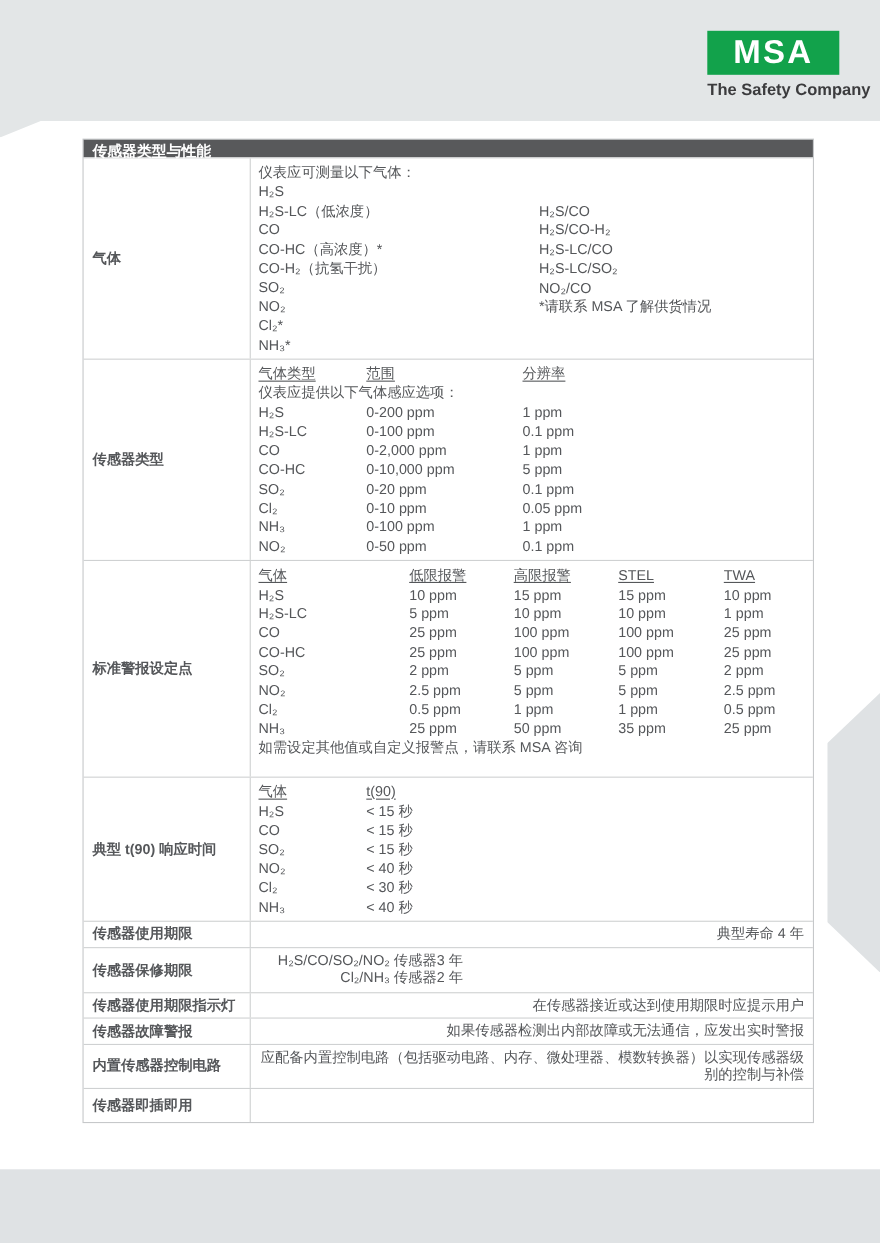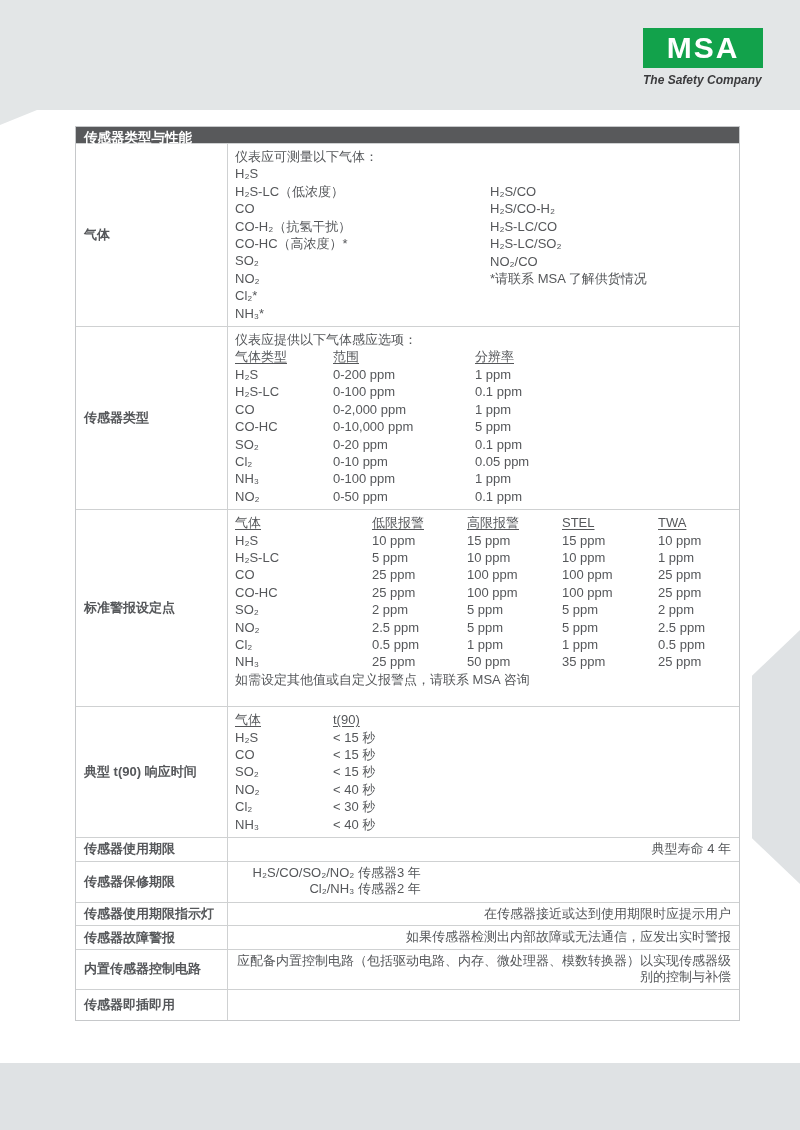--- a/index.html
+++ b/index.html
@@ -19,21 +19,21 @@
     clip-path:polygon(100% 0,100% 100%,0 82%,0 18%);
   }
   
   .logo{position:absolute;left:643px;top:28px;width:112px;}
   .logo-box{
     width:120px;height:40px;background:#12a24b;color:#ffffff;
     display:flex;align-items:center;justify-content:center;
     font-weight:bold;font-size:30px;letter-spacing:2px;
   }
   .logo-tagline{
-    margin-top:5px;font-size:12px;font-weight:bold;font-style:italic;color:#3b3b3d;
+    margin-top:5px;font-size:15px;font-weight:bold;color:#3b3b3d;
     white-space:nowrap;
   }
   
   .spec-table{
     position:absolute;left:75px;top:126px;width:665px;
     border:1px solid #c6c8ca;background:#ffffff;box-sizing:border-box;
   }
   .t-header{
     background:#58595b;color:#ffffff;font-weight:bold;font-size:13.5px;
     height:16px;line-height:22px;padding-left:8px;
@@ -82,22 +82,22 @@
     <div class="t-label">
       <span>气体</span>
     </div>
     <div class="t-content">
       <div class="line">仪表应可测量以下气体：</div>
       <div>
 
       <div class="line">H₂S</div>
           <div class="line">H₂S-LC（低浓度）</div>
           <div class="line">CO</div>
+          <div class="line">CO-HC（高浓度）*</div>
           <div class="line">CO-H₂（抗氢干扰）</div>
-          <div class="line">CO-HC（高浓度）*</div>
           <div class="line">SO₂</div>
           <div class="line">NO₂</div>
           <div class="line">Cl₂*</div>
           <div class="line">NH₃*</div>
         </div>
       <div class="combo-col">
         <div>
 
         <div class="line">H₂S/CO</div>
             <div class="line">H₂S/CO-H₂</div>
@@ -108,26 +108,26 @@
         <div class="line note-gap">*请联系 MSA 了解供货情况</div>
       </div>
     </div>
   </div>
 
   <div class="t-row" style="min-height:176px">
     <div class="t-label">
       <span>传感器类型</span>
     </div>
     <div class="t-content">
-      <div class="line">仪表应提供以下气体感应选项：</div>
       <div class="line grid g-types">
         <span class="c0 u">气体类型</span>
         <span class="c1 u">范围</span>
         <span class="u">分辨率</span>
       </div>
+      <div class="line">仪表应提供以下气体感应选项：</div>
       <div>
 
           <div class="line grid g-types">
             <span class="c0">H₂S</span>
             <span class="c1">0-200 ppm</span>
             <span>1 ppm</span>
           </div>
 
           <div class="line grid g-types">
             <span class="c0">H₂S-LC</span>

